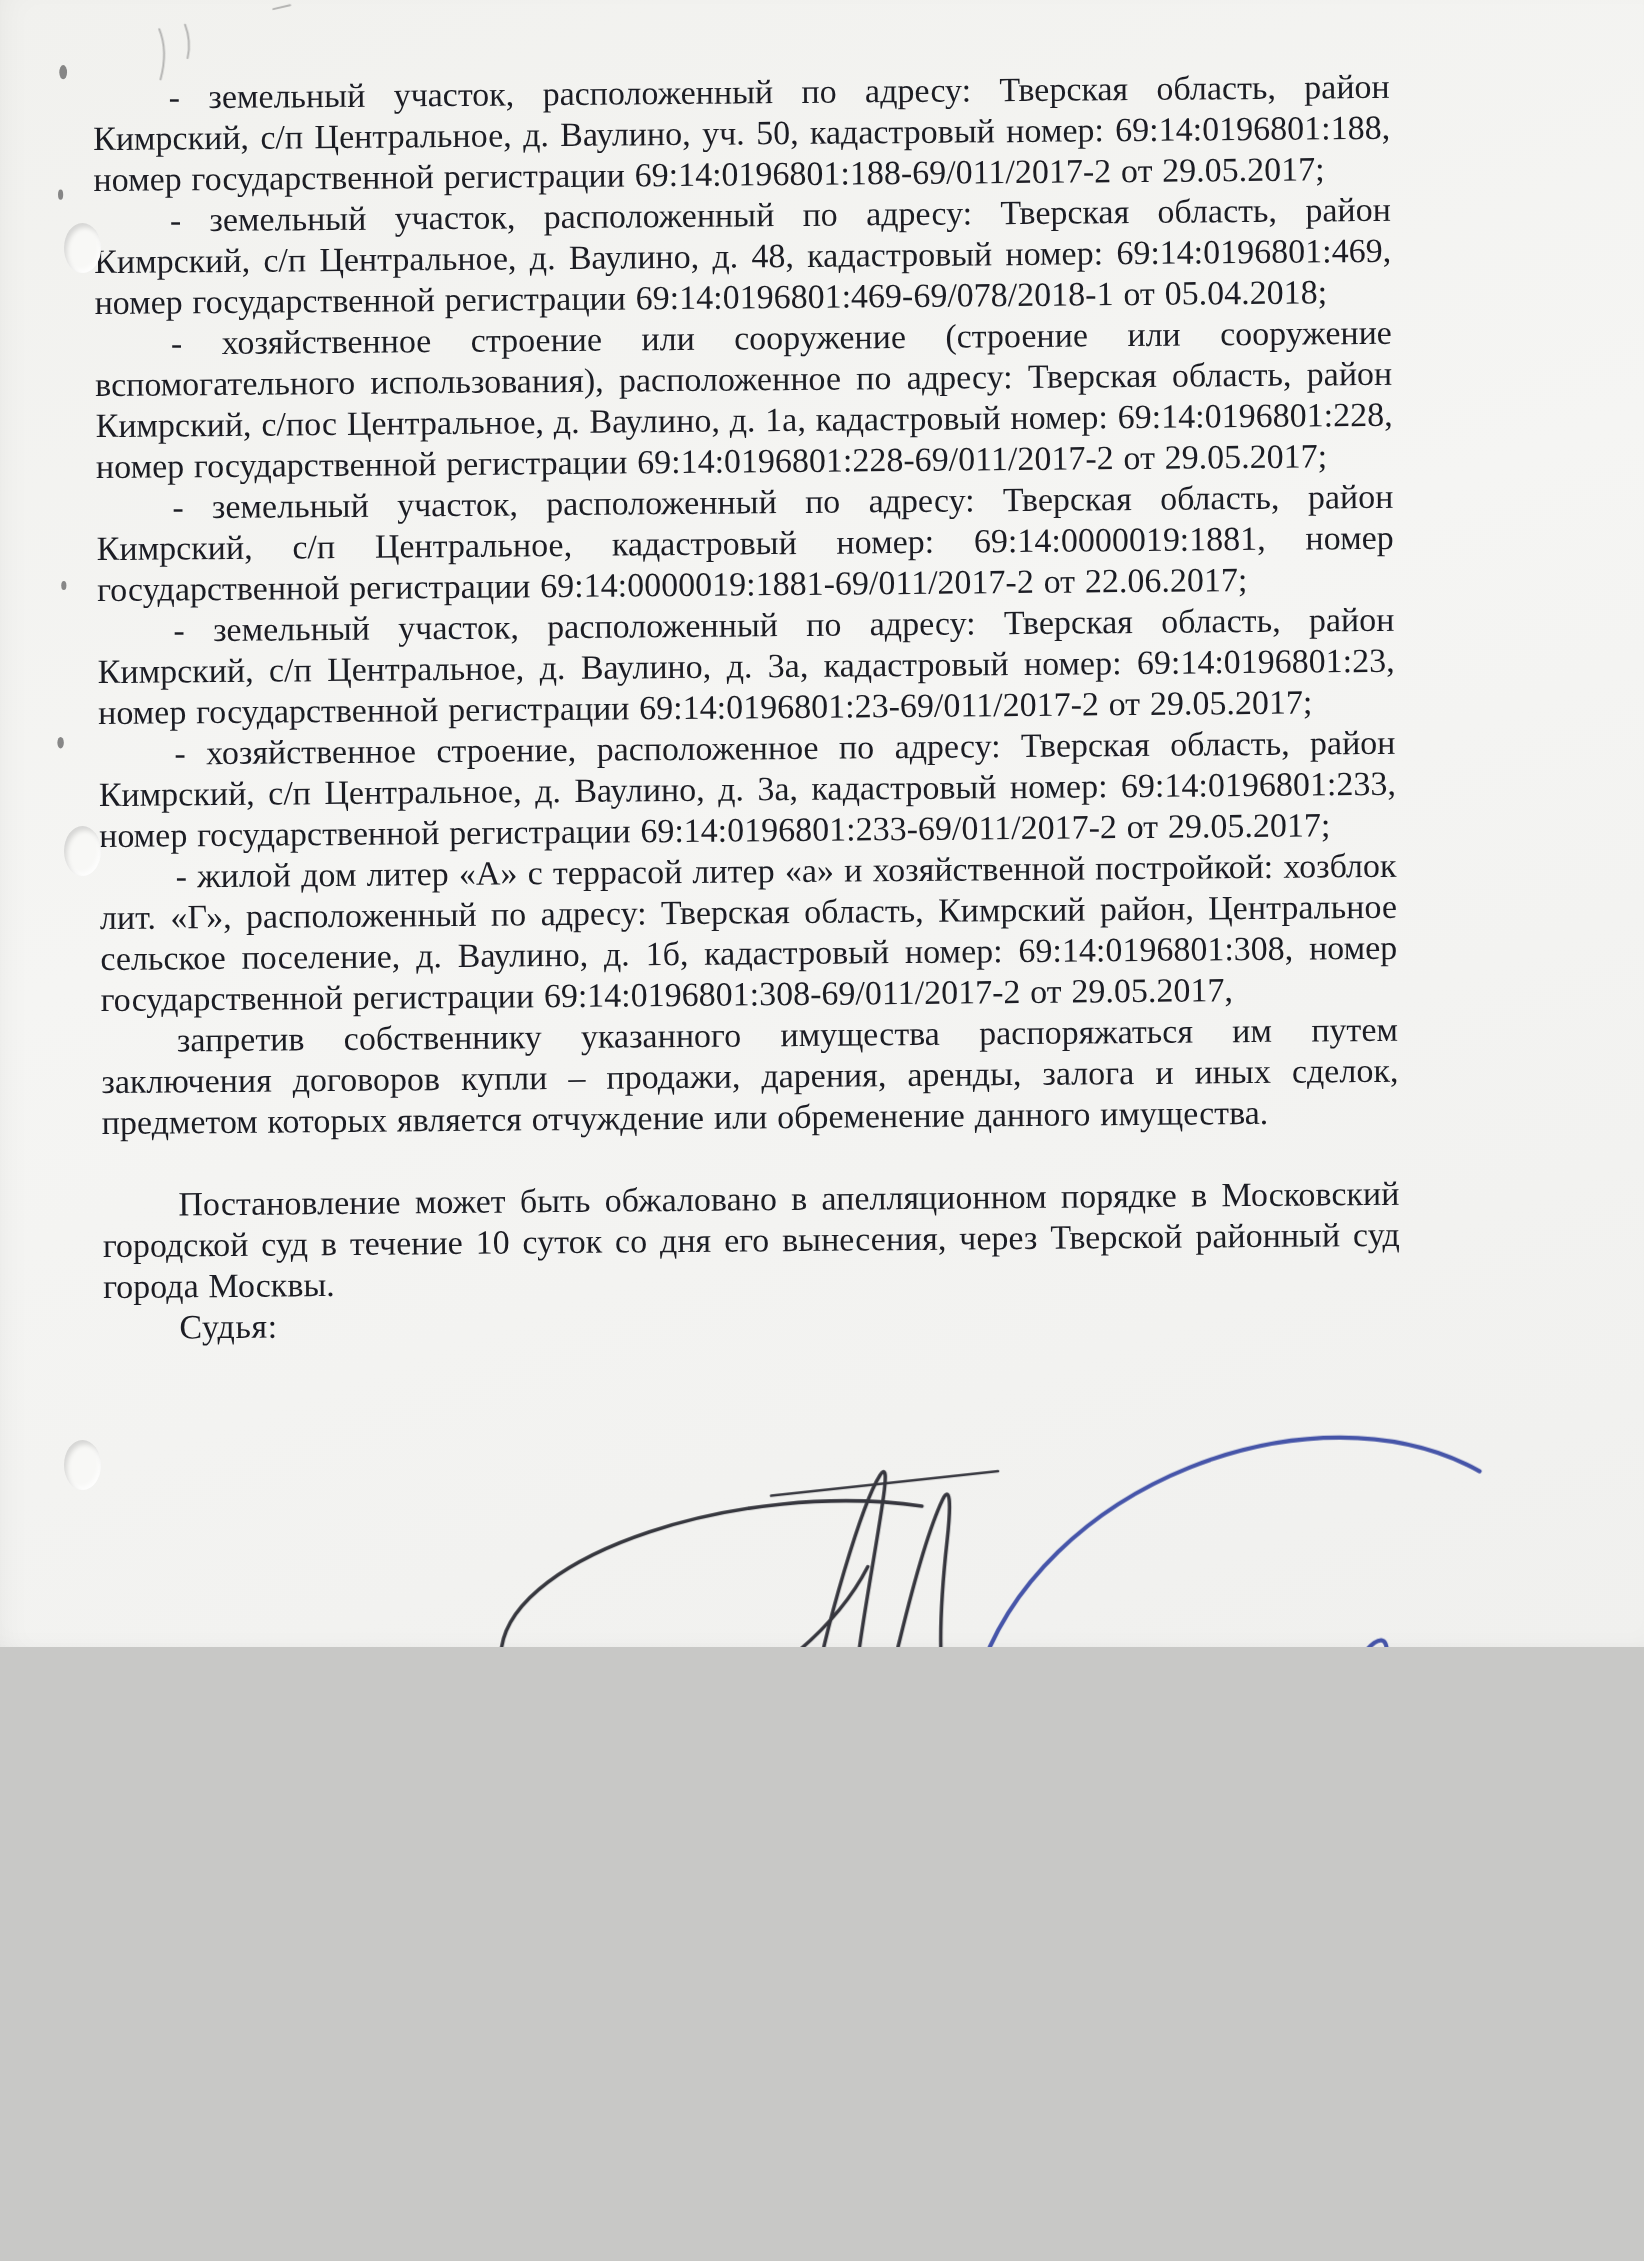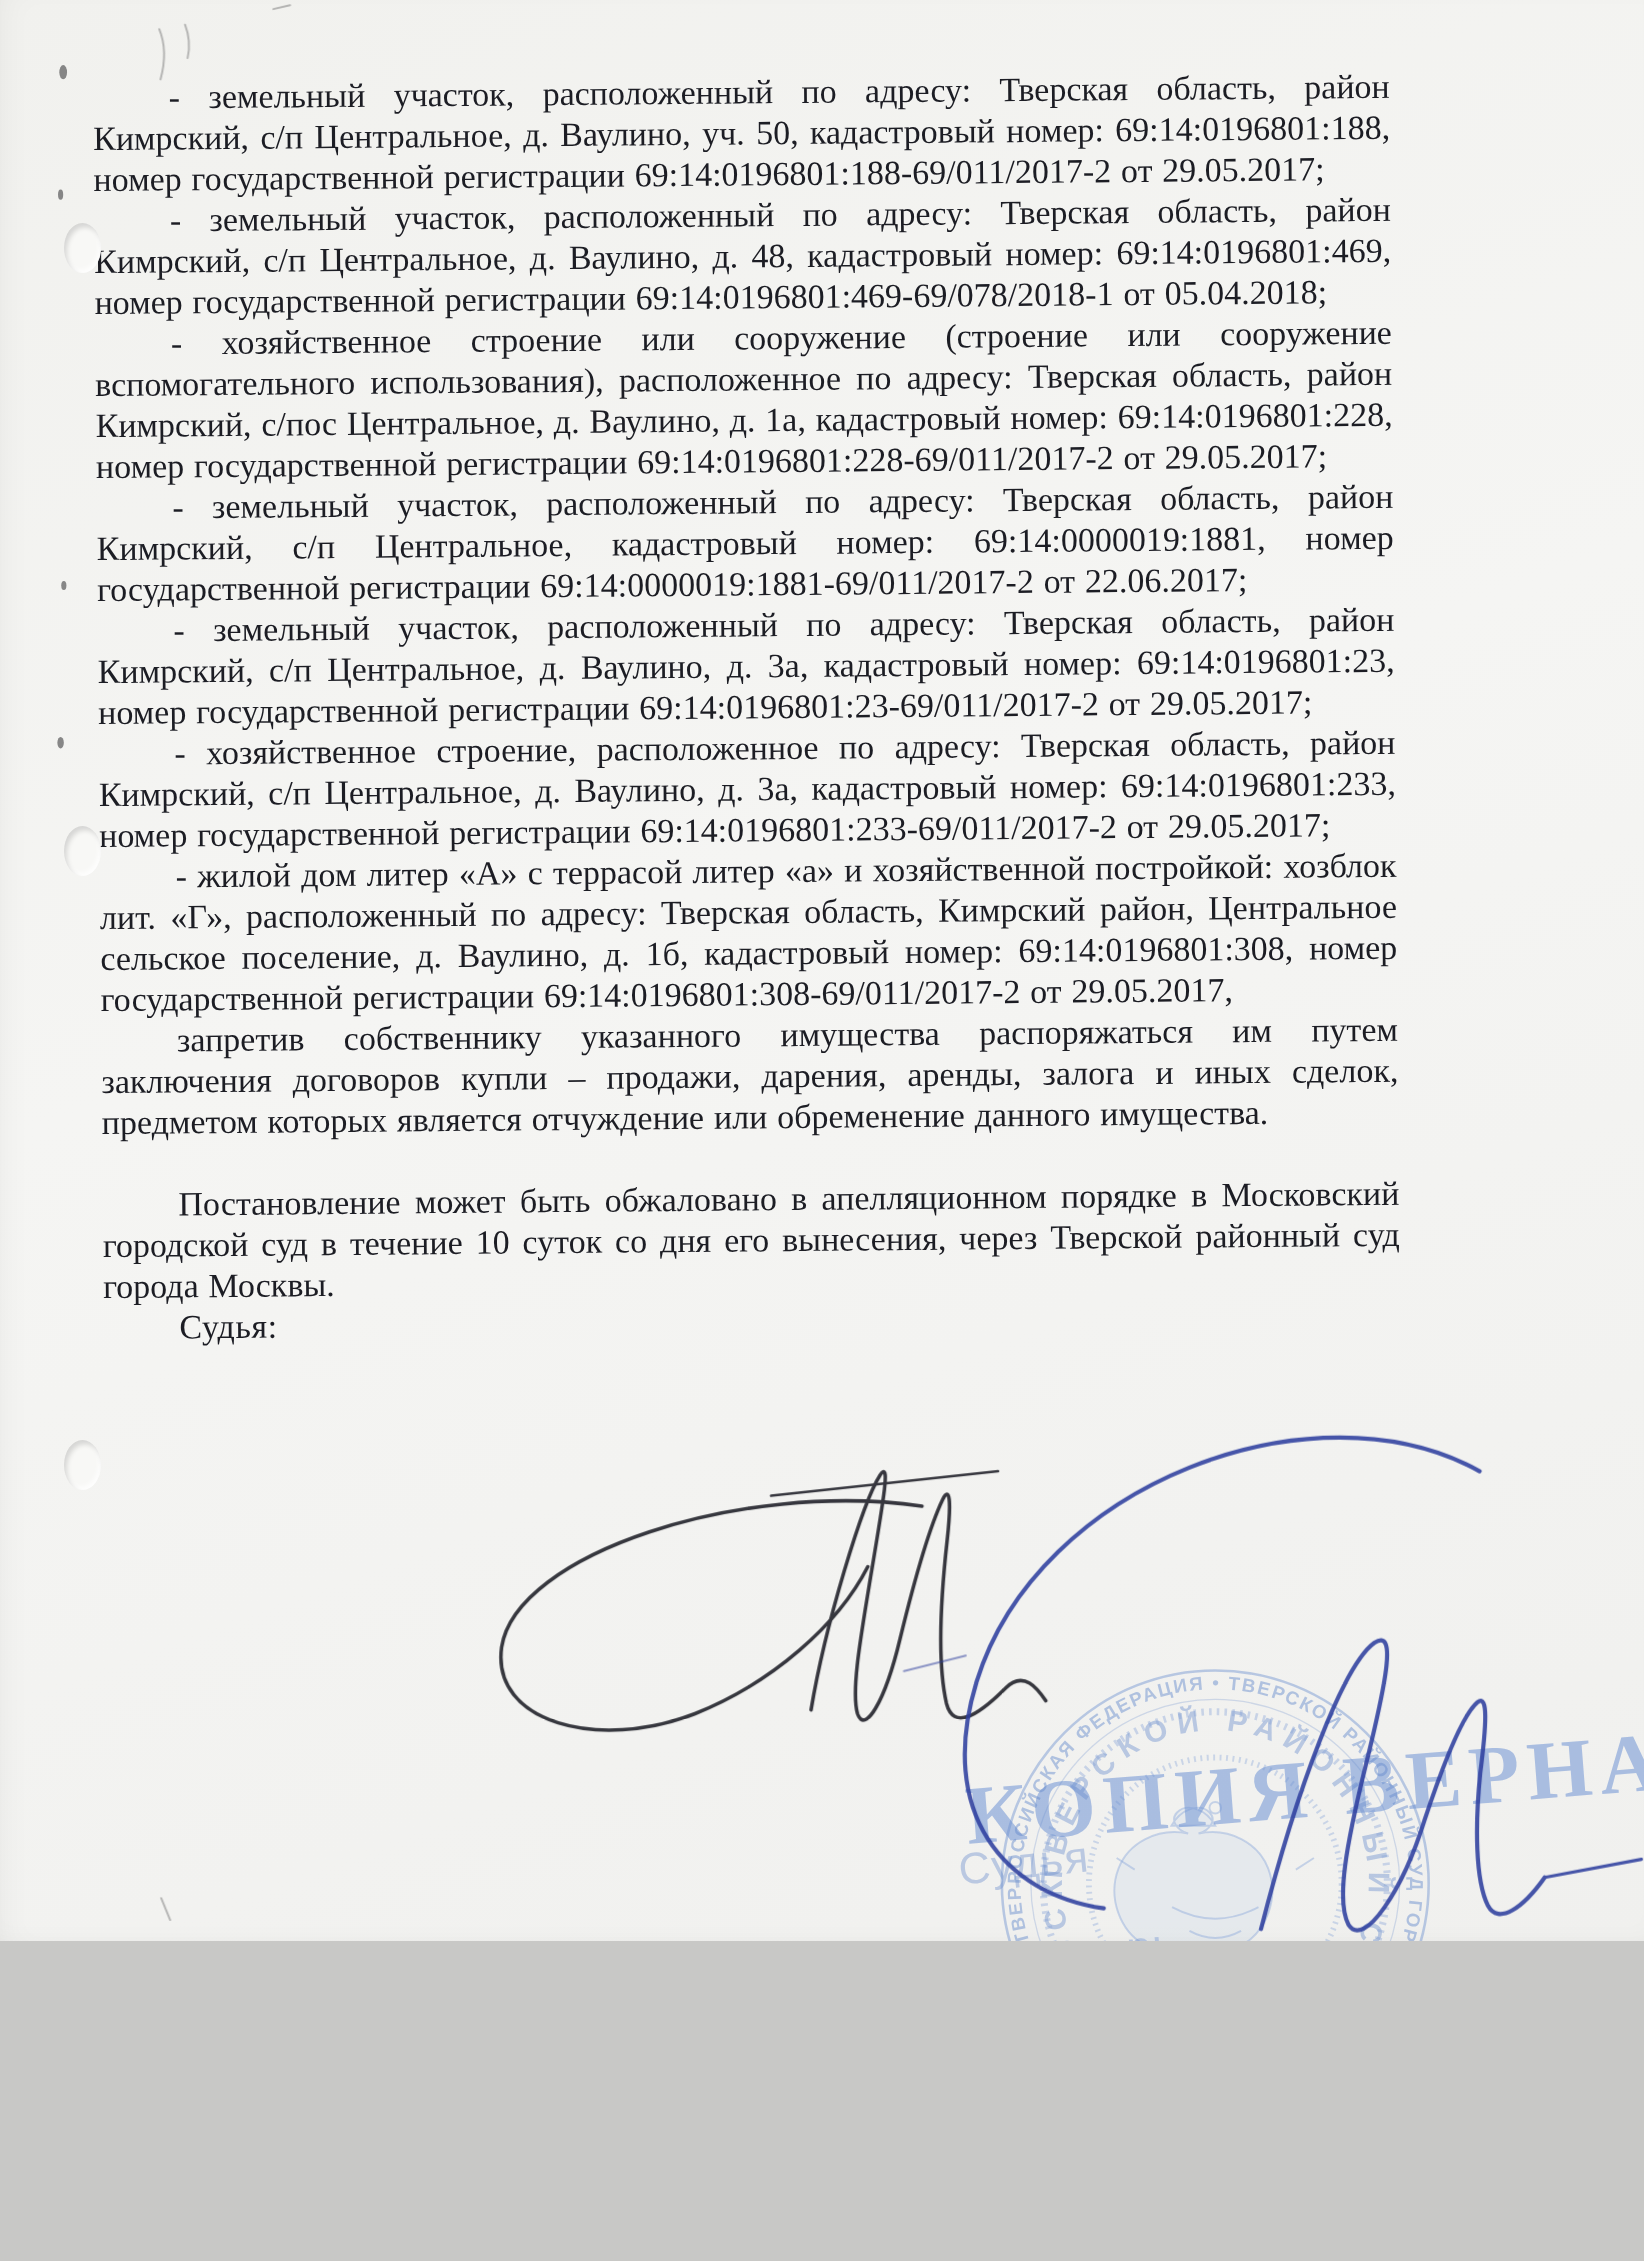--- a/index.html
+++ b/index.html
@@ -1,18 +1,18 @@
 <!DOCTYPE html>
 <html style="font-size:10.3px"><head>
 <meta charset="utf-8">
 <style>
   * { margin:0; padding:0; box-sizing:border-box; }
   html, body { background:#c8c8c6; }
   .page {
-    position:relative; width:1644px; height:1941px; overflow:hidden;
+    position:relative; width:1644px; height:1647px; overflow:hidden;
     background:linear-gradient(160deg,#f1f1ee 0%,#f5f5f3 45%,#f0f0ee 100%);
     font-family:"Liberation Serif","DejaVu Serif",serif;
     box-shadow: inset 19.3px 0 39px -26px rgba(0,0,0,.07), inset 0 -13px 32px -22.6px rgba(0,0,0,.06);
   }
   .textblock {
     position:absolute; left:97px; top:72px; width:1297px;
     transform:rotate(-0.5deg); transform-origin:45% 40%;
     color:#1c1d24; font-size:34px; line-height:41px;
     text-align:justify; text-align-last:left;
   }

